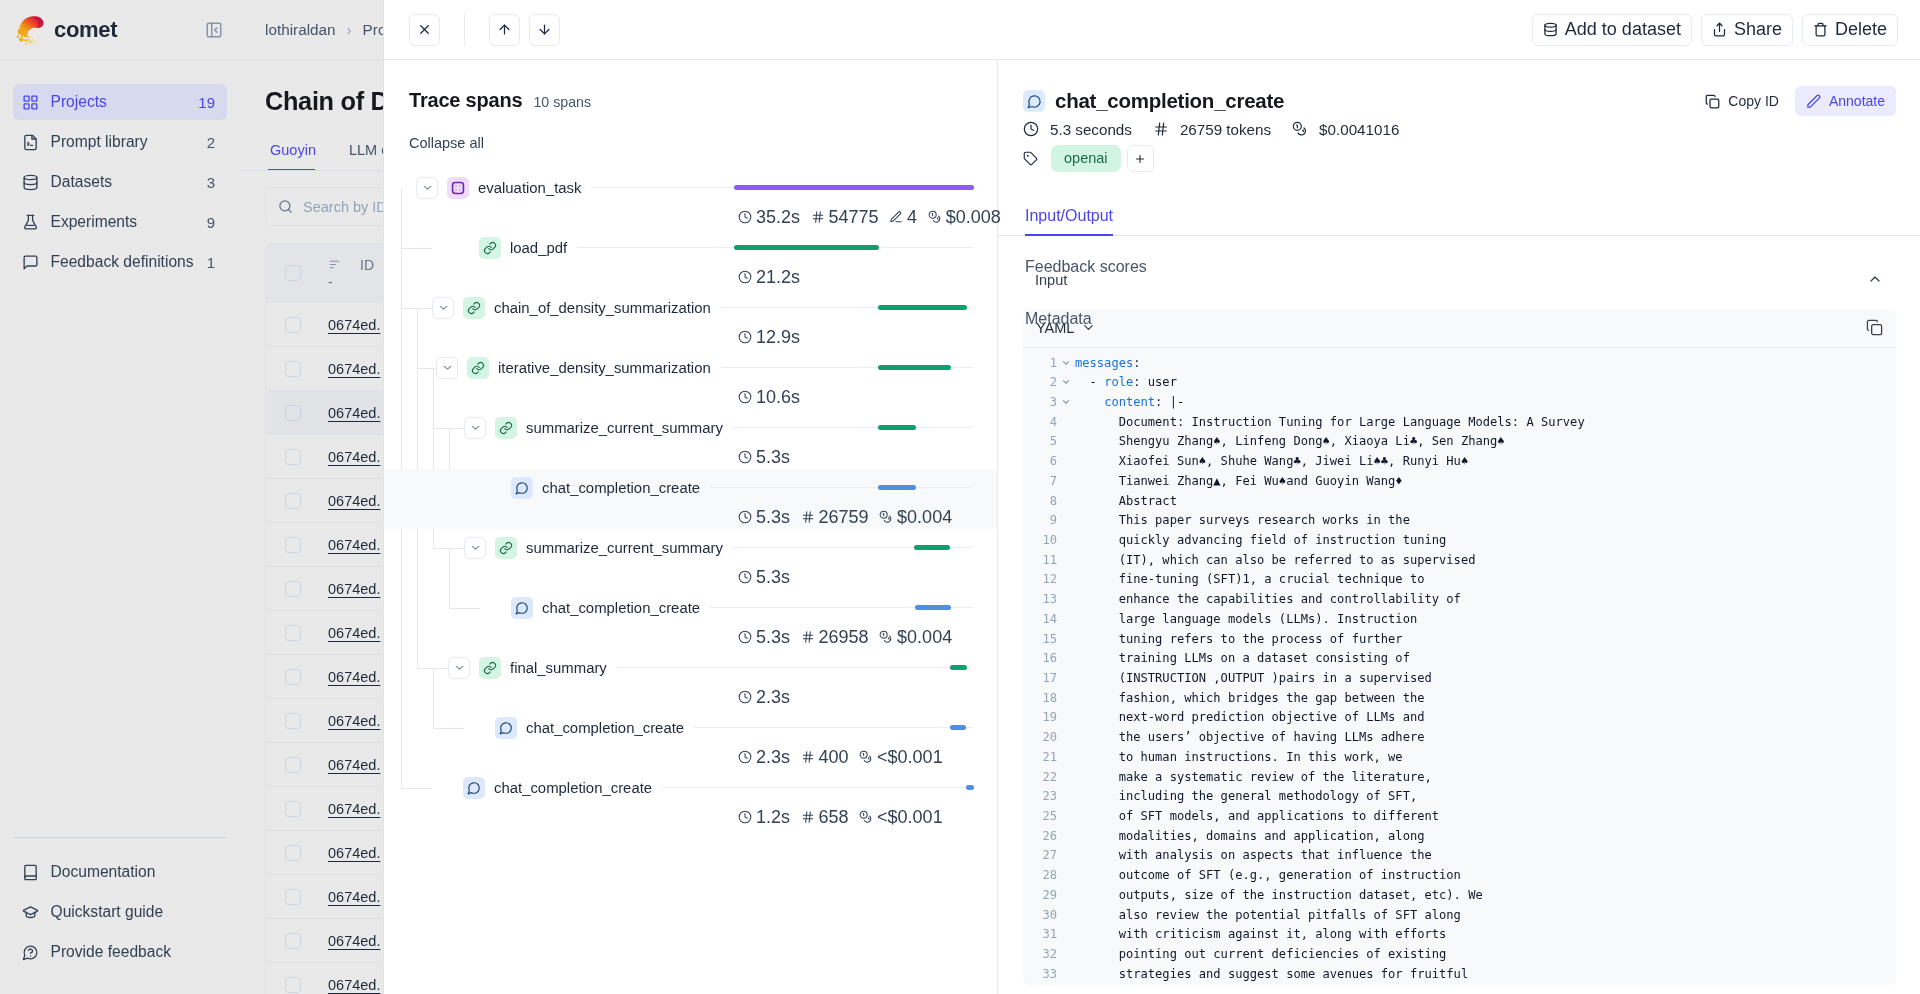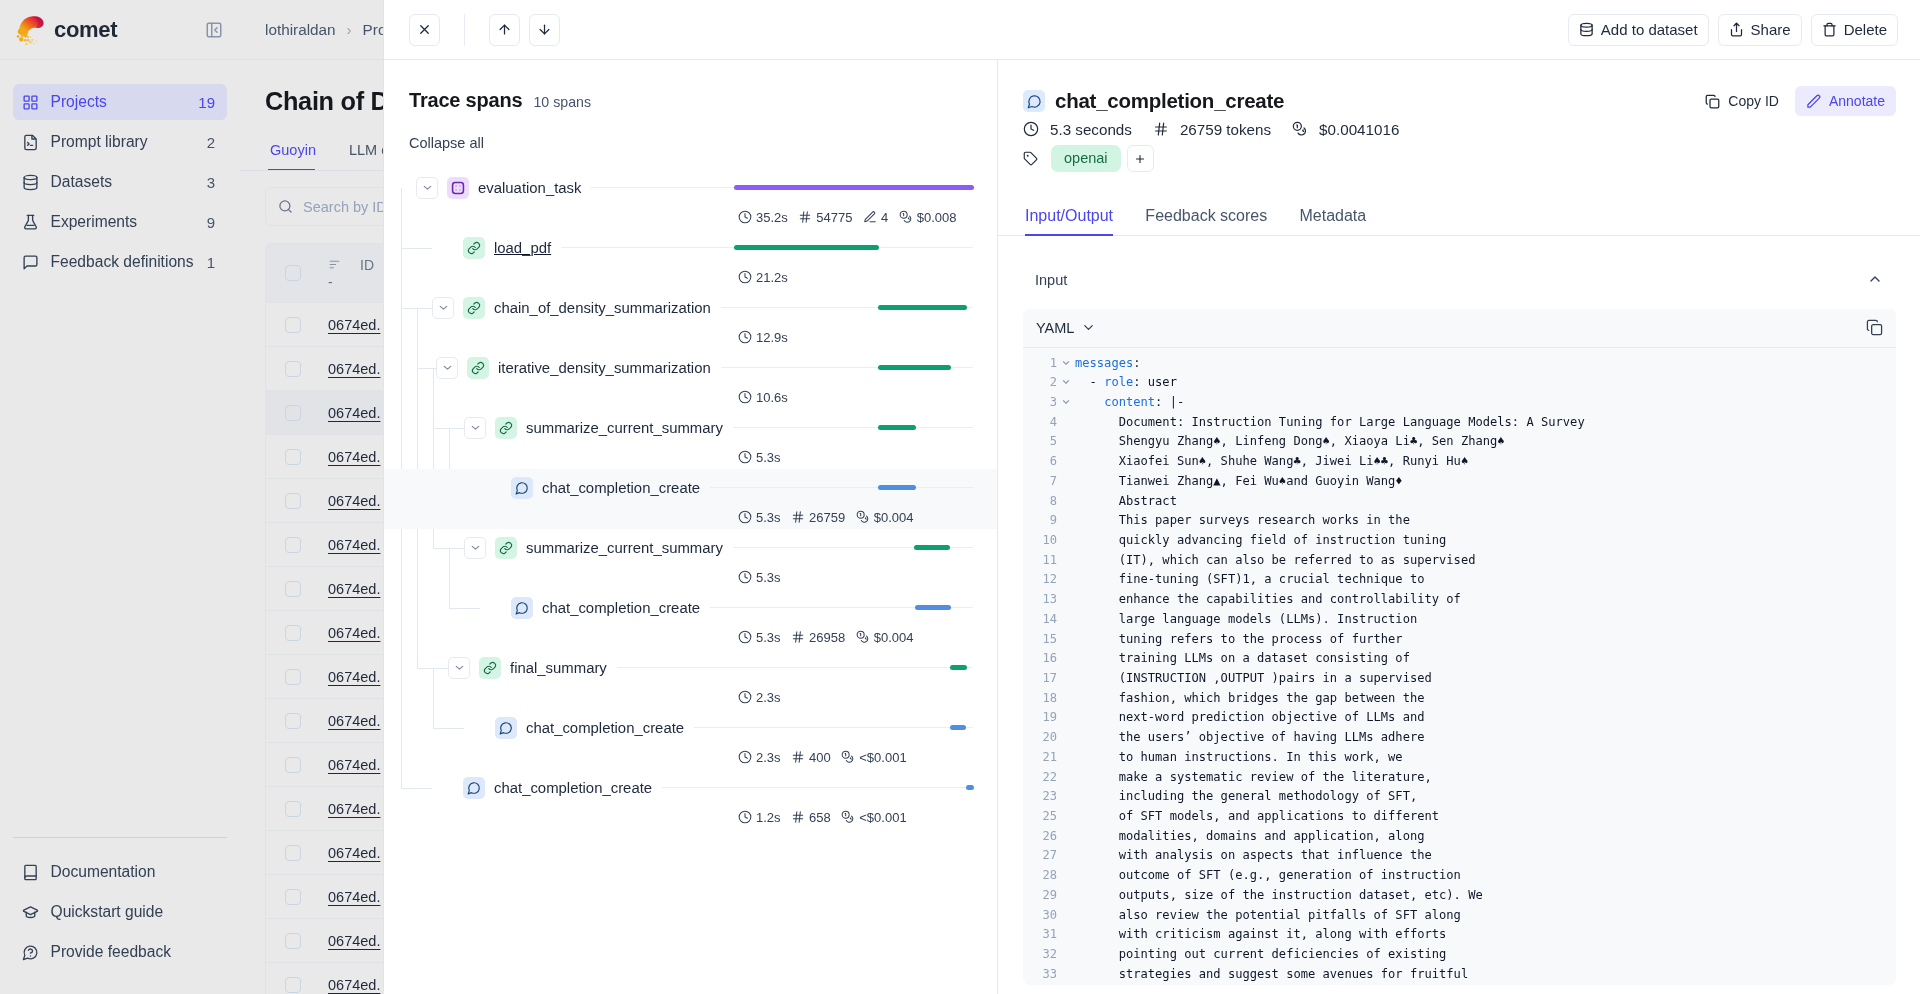--- a/index.html
+++ b/index.html
@@ -48,58 +48,58 @@
   .tbl-row.alt { background:#e1e3e7; }
   .rowid { font-size:14.5px; color:#1e293b; text-decoration:underline; text-underline-offset:3px; }
 
   
   .modal { position:absolute; left:384px; top:0; width:1536px; height:994px; background:#fff; box-shadow:-1px 0 0 0 #dde4f0; }
   .modal-top { height:60px; border-bottom:1px solid #e5e9ef; display:flex; align-items:center; padding:0 22px 0 25px; gap:0; }
   .icon-btn { width:31px; height:32px; border:1px solid #e7eaf0; border-radius:6px; display:flex; align-items:center; justify-content:center; background:#fff; }
   .vrule { width:1px; height:32px; background:#e8ebf1; margin:0 24px; }
   .nav-btns { display:flex; gap:9px; }
   .modal-actions { margin-left:auto; display:flex; gap:9px; }
-  .btn { height:32px; border:1px solid #e7eaf0; border-radius:6px; display:flex; align-items:center; gap:7px; padding:0 10px; font-size:15px; color:#1e293b; background:#fff; }
+  .btn { height:32px; border:1px solid #e7eaf0; border-radius:6px; display:flex; align-items:center; gap:7px; padding:0 10px; font-size:18px; color:#1e293b; background:#fff; }
 
   .modal-body { position:absolute; top:60px; left:0; right:0; bottom:0; display:flex; }
   .spans-pane { width:614px; height:100%; border-right:1px solid #e5e9ef; position:relative; }
   .spans-head { padding:27px 25px 0 25px; display:flex; align-items:baseline; gap:11px; }
   .spans-head h2 { margin:0; font-size:20px; font-weight:700; color:#16181d; letter-spacing:-0.2px; line-height:26px;}
   .spans-head .cnt { font-size:14.2px; color:#475569; }
   .collapse-all { padding:21px 25px 0 25px; font-size:14.5px; color:#334155; line-height:18px;}
 
   .tree { position:relative; margin-top:17px; }
   .row { position:relative; height:60px; }
   .row.sel { background:#f8f9fb; }
   .node { position:absolute; top:4px; height:29px; display:flex; align-items:center; gap:9px; right:0; }
   .chev { width:22px; height:22px; border:1px solid #e7eaf0; border-radius:5px; background:#fff; display:flex; align-items:center; justify-content:center; flex:none; }
   .tagicon { width:22px; height:22px; border-radius:5px; display:flex; align-items:center; justify-content:center; flex:none; }
   .nm { font-size:14.9px; color:#1e293b; white-space:nowrap; }
   .dashline { flex:1; height:1px; background:#eaeef3; margin-left:1px; margin-right:24px; }
   .bar { position:absolute; height:5px; border-radius:3px; top:16px; }
-  .metrics { position:absolute; top:33px; height:30px; display:flex; align-items:center; gap:10.5px; font-size:13px; color:#334155; }
+  .metrics { position:absolute; top:33px; height:30px; display:flex; align-items:center; gap:10.5px; font-size:18px; color:#334155; }
   .metrics .m { display:flex; align-items:center; gap:4px; }
   .connector { position:absolute; background:#e3e8ef; }
 
   
   .detail { flex:1; position:relative; overflow:hidden; }
   .detail-head { padding:30px 24px 0 25px; }
   .dh-title { display:flex; align-items:center; gap:10px; height:22px; }
   .dh-title h3 { margin:0; font-size:20.5px; font-weight:700; color:#16181d; letter-spacing:-0.25px; line-height:22px;}
   .dh-actions { margin-left:auto; display:flex; gap:6px; align-items:center; }
   .ghost-btn { height:30px; display:flex; align-items:center; gap:8px; padding:0 10px; font-size:14px; color:#1e293b; border-radius:6px; }
   .annotate-btn { height:30px; display:flex; align-items:center; gap:8px; padding:0 11px; font-size:14px; color:#4b45ec; border-radius:6px; background:#eceafd; }
   .dh-stats { display:flex; align-items:center; gap:21px; margin-top:7px; font-size:15.2px; color:#1e293b; height:20px;}
   .dh-stats .s { display:flex; align-items:center; gap:10px; }
   .dh-stats .s > span:first-child { width:17px; display:flex; align-items:center; justify-content:flex-start; }
   .dh-tags { display:flex; align-items:center; gap:6px; margin-top:6px; height:27px;}
   .dh-tags > span:first-child { width:22px; display:flex; align-items:center; }
   .tagpill { background:#d2f5e3; color:#1a6b45; border-radius:7px; font-size:14.5px; padding:0 13px; line-height:27px; height:27px;}
   .plusbtn { width:27px; height:27px; border:1px solid #e7eaf0; border-radius:6px; display:flex; align-items:center; justify-content:center; }
-  .dtabs { display:flex; gap:32.3px; margin-top:34px; padding:0 24px 0 27px; font-size:16px; color:#475569; position:relative; height:30px; align-items:flex-start; line-height:19px;}
+  .dtabs { display:flex; gap:32.3px; margin-top:34px; padding:0 24px 0 27px; font-size:16px; color:#475569; position:relative; height:30px; align-items:flex-start; line-height:19px;flex-direction:column;}
   .dtabs .t.active { color:#4b45ec; font-weight:400; }
   .dtabs-rule { position:absolute; left:0; right:0; bottom:0; height:1px; background:#e5e9ef; }
   .dtabs-underline { position:absolute; left:27px; bottom:0; width:88px; height:2px; background:#4b45ec; }
   .io-header { display:flex; align-items:flex-start; padding:35px 37px 0 37px; height:72.5px; position:relative; line-height:19px;}
   .io-header .ttl { font-size:14.5px; color:#334155; }
   .io-header .chev { margin-left:auto; border:none; width:auto; height:auto; }
   .codebox { margin:0 24px 0 25px; border:none; border-radius:7px; background:#f8f9fb; overflow:hidden; }
   .code-top { height:39px; display:flex; align-items:center; padding:0 13px; border-bottom:1px solid #e8ecf2; }
   .code-top .yaml { font-size:14.5px; color:#1e293b; display:flex; align-items:center; gap:7px;}
   .code-top .cp { margin-left:auto; }
@@ -495,21 +495,21 @@
                       <path d="M18.1 10.4a6 6 0 1 1-9 7.7"></path>
                       <path d="M7 6h1v4"></path>
                       <path d="m16.7 13.5-.7.8 1.5 1.4"></path>
                     </svg>
                   </span>
                   <span>$0.008</span>
                 </span>
               </div>
             </div>
             <div class="row" style="top: 60px; position: absolute; left: 0px; right: 0px;">
-              <div class="node" style="left:48px;text-decoration:underline;">
+              <div class="node" style="left:64px;">
                 <span style="width:22px;flex:none;"></span>
                 <span class="tagicon" style="background:#d4f5e4">
                   <svg width="14" height="14" viewBox="0 0 24 24" fill="none" stroke="#156c46" stroke-width="2" stroke-linecap="round" stroke-linejoin="round">
                     <path d="M10 13a5 5 0 0 0 7.5.5l3-3a5 5 0 0 0-7-7l-1.7 1.7"></path>
                     <path d="M14 11a5 5 0 0 0-7.5-.5l-3 3a5 5 0 0 0 7 7l1.7-1.7"></path>
                   </svg>
                 </span>
                 <span class="nm">load_pdf</span>
                 <span class="dashline"></span>
               </div>

